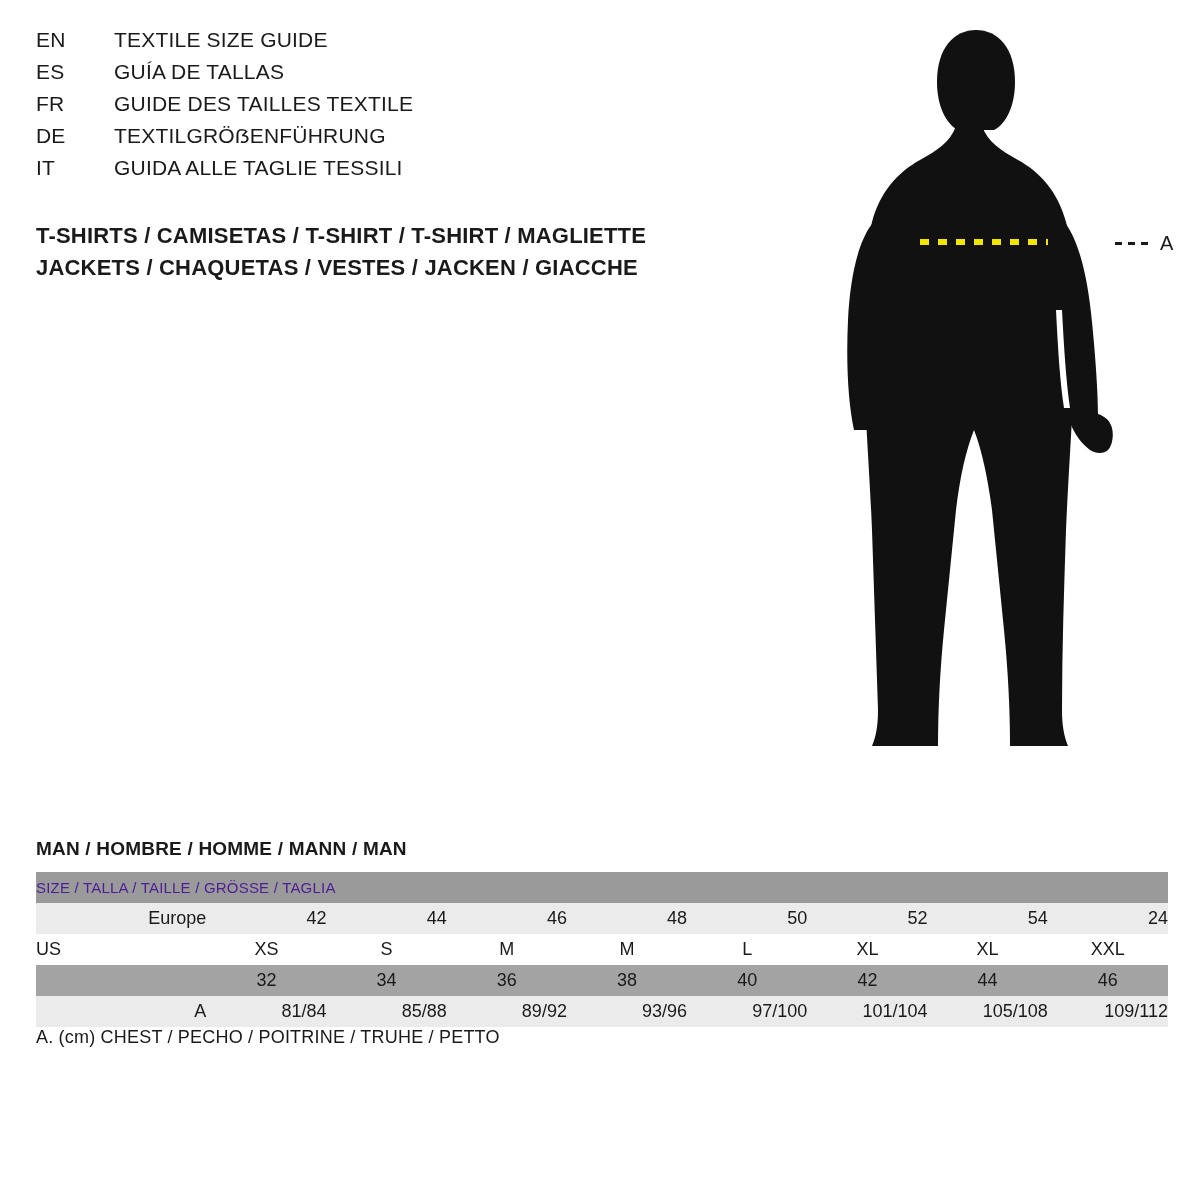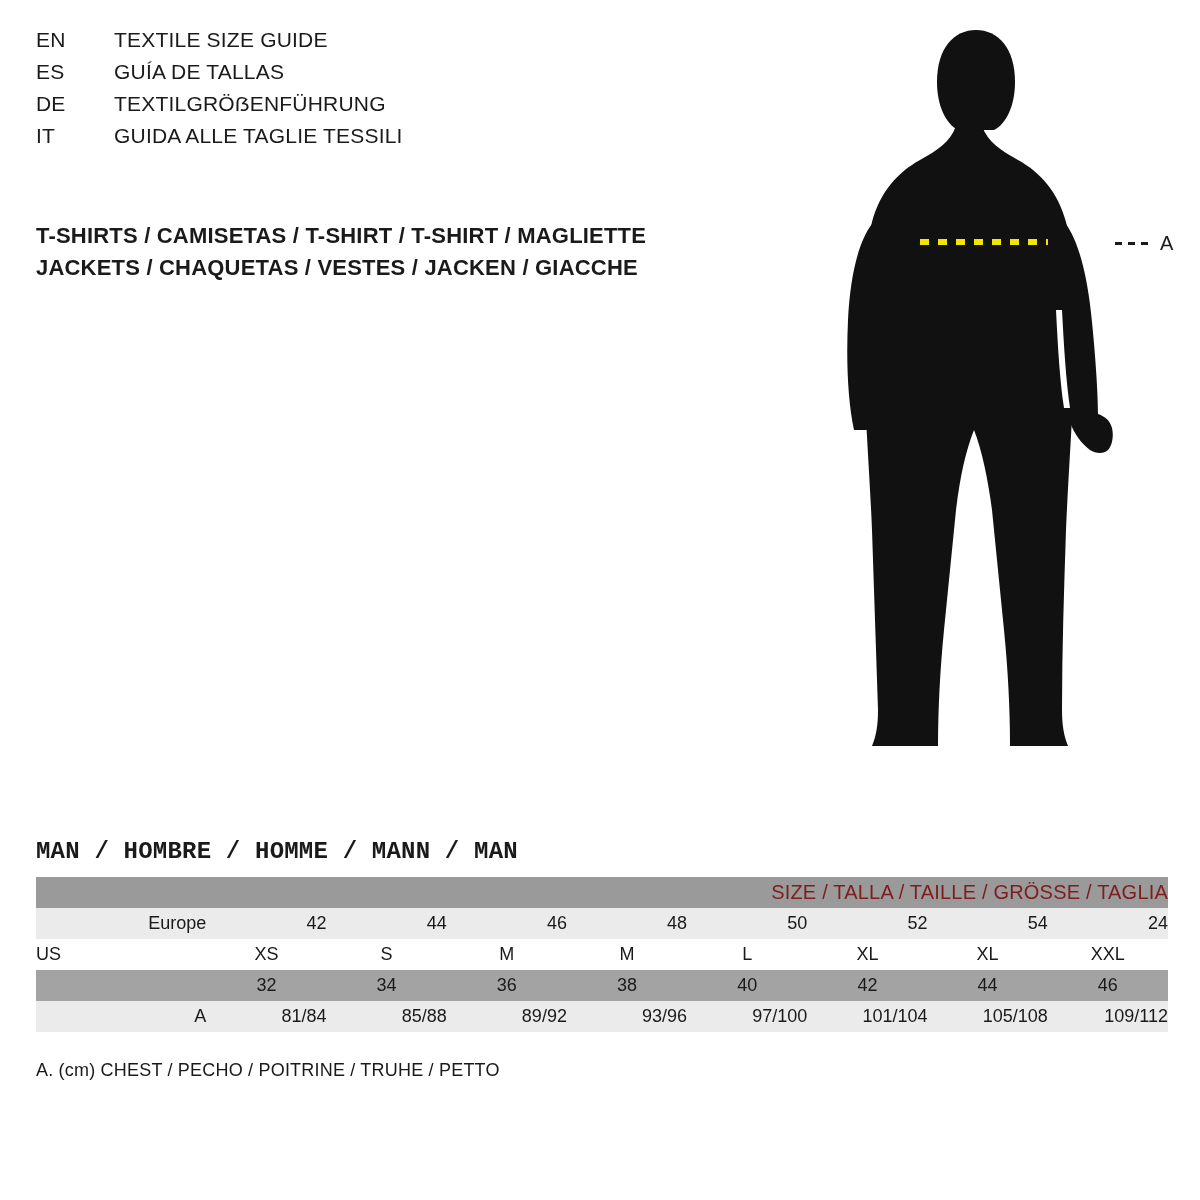--- a/index.html
+++ b/index.html
@@ -79,75 +79,76 @@
   }
 
   
   .table-section {
     position: absolute;
     left: 36px;
     top: 838px;
     width: 1132px;
   }
   .section-title {
-    font-size: 24px;
+    font-size: 19px;
     font-weight: bold;
     letter-spacing: 0.2px;
     margin-bottom: 12px;
-    font-family: Liberation Mono, monospace;
   }
   table.size-table {
     border-collapse: collapse;
     width: 1132px;
     font-size: 18px;
   }
   table.size-table td {
     padding: 0;
     height: 31px;
     vertical-align: middle;
   }
   .band-head td {
     background: #9a9a9a;
-    color: #7f1d1d;
-    font-size: 20px;
+    color: #4c1d95;
+    font-size: 15px;
     font-weight: normal;
     letter-spacing: 0.2px;
     padding-left: 8px;
     height: 30px;
-    text-align: right;
   }
   .row-light td { background: #ebebeb; text-align: right; }
   .row-white td { background: #ffffff; }
   .row-grey  td { background: #a3a3a3; }
   .label-cell {
     padding-left: 8px;
     width: 170px;
     text-align: left;
   }
   .val-cell {
     text-align: center;
     width: 120px;
   }
   .footnote {
-    margin-top: 28px;
     font-size: 18px;
     letter-spacing: 0.2px;
   }
 </style>
 </head>
 <body>
 
 <div class="lang-block">
   <div class="lang-row">
     <div class="lang-code">EN</div>
     <div class="lang-text">TEXTILE SIZE GUIDE</div>
   </div>
   <div class="lang-row">
     <div class="lang-code">ES</div>
     <div class="lang-text">GUÍA DE TALLAS</div>
+  </div>
+  <div class="lang-row">
+    <div class="lang-code">FR</div>
+    <div class="lang-text">GUIDE DES TAILLES TEXTILE</div>
   </div>
   <div class="lang-row">
     <div class="lang-code">DE</div>
     <div class="lang-text">TEXTILGRÖẞENFÜHRUNG</div>
   </div>
   <div class="lang-row">
     <div class="lang-code">IT</div>
     <div class="lang-text">GUIDA ALLE TAGLIE TESSILI</div>
   </div>
 </div>

